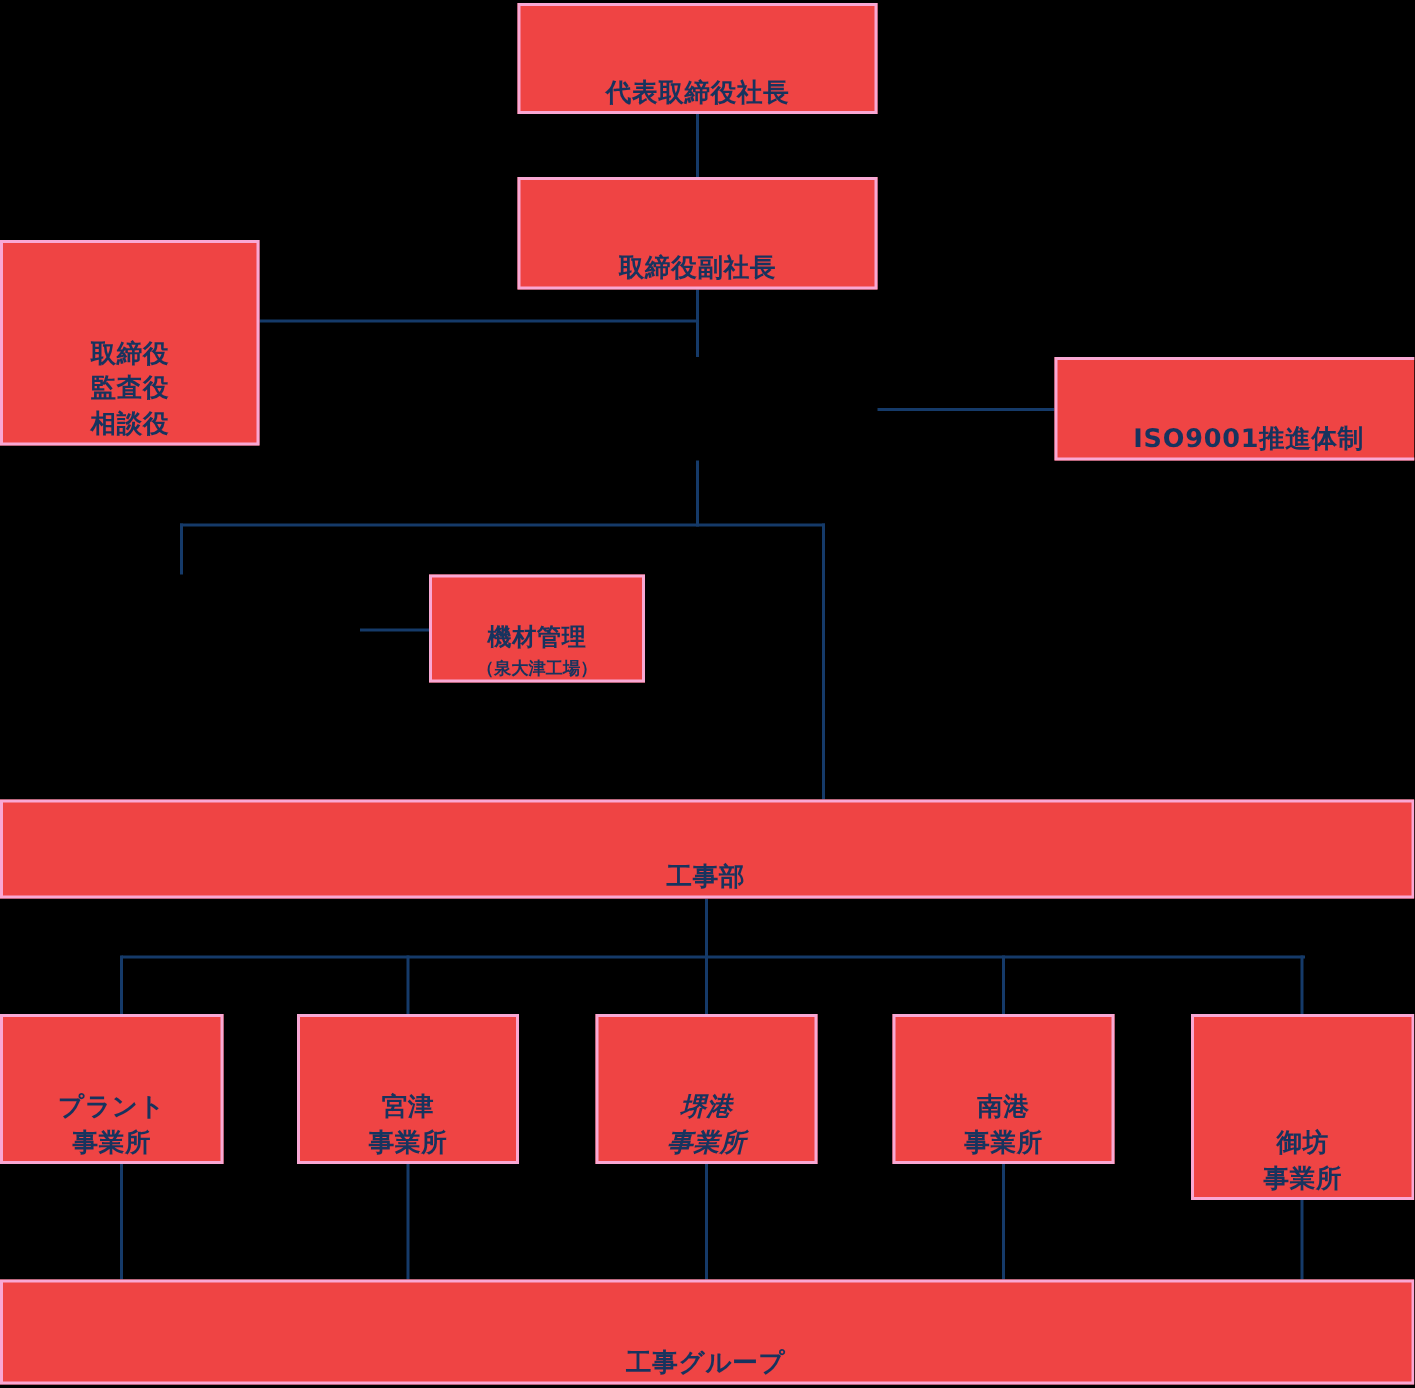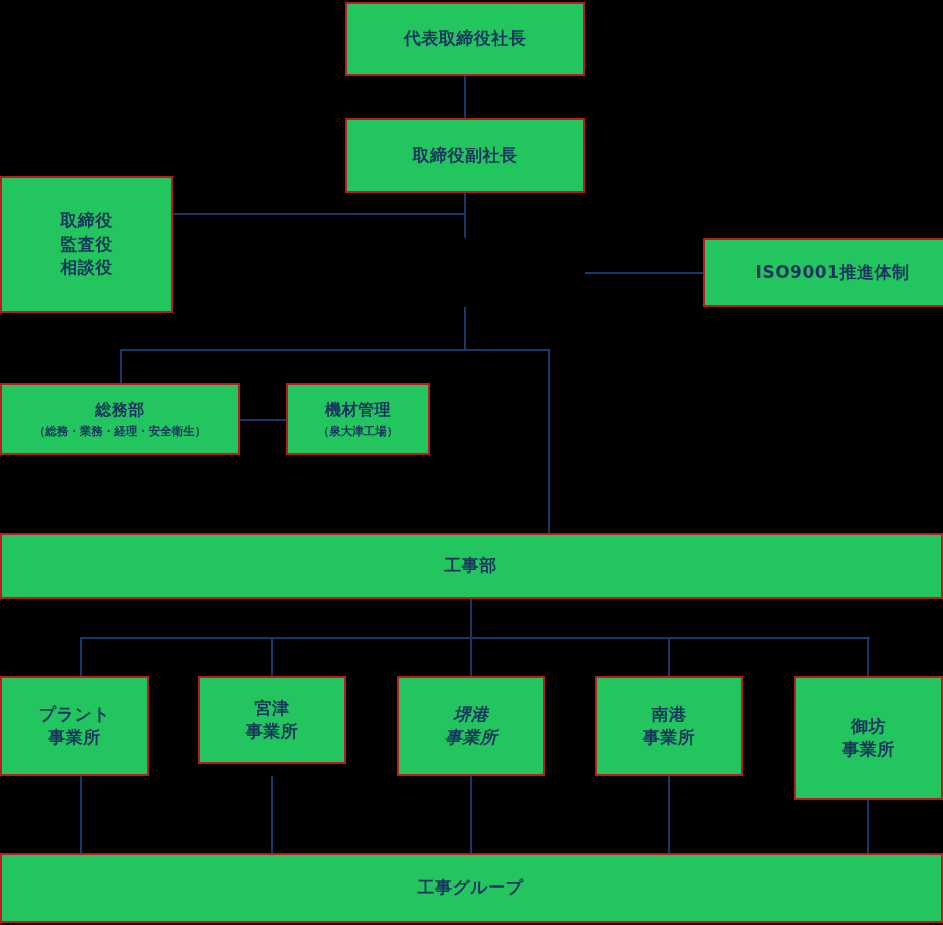--- a/index.html
+++ b/index.html
@@ -10,27 +10,27 @@
   #chart-root {
     position: relative;
     width: 943px;
     height: 925px;
     background: #000000;
     overflow: hidden;
     font-family: "DejaVu Sans", "Liberation Sans", sans-serif;
   }
   .node {
     position: absolute;
-    background: #22c55e;
-    border: 2px solid #b91c1c;
+    background: #ef4444;
+    border: 2px solid #f9a8d4;
     box-sizing: border-box;
     display: flex;
     flex-direction: column;
     align-items: center;
-    justify-content: center;
+    justify-content: flex-end;
     color: #17335e;
     z-index: 3;
   }
   .node .title {
     font-size: 17px;
     font-weight: 700;
     line-height: 1.38;
     text-align: center;
     letter-spacing: 0.5px;
     white-space: pre-line;
@@ -100,51 +100,47 @@
   <div class="line v" style="left:867px; top:776px; height:77px;"></div>
 
   <div class="node" style="left:345px; top:2px; width:240px; height:74px;">
     <div class="title">代表取締役社長</div>
   </div>
 
   <div class="node" style="left:345px; top:118px; width:240px; height:75px;">
     <div class="title">取締役副社長</div>
   </div>
 
-  <div class="node" style="left:0px; top:176px; width:173px; height:137px;">
+  <div class="node" style="left:0px; top:160px; width:173px; height:137px;">
     <div class="title">取締役
 監査役
 相談役</div>
   </div>
 
 
   <div class="node" style="left:703px; top:238px; width:259px; height:69px;">
     <div class="title">ISO9001推進体制</div>
   </div>
 
-  <div class="node dept" style="left:0px; top:383px; width:240px; height:72px;">
-    <div class="title">総務部</div>
-    <div class="subtitle">（総務・業務・経理・安全衛生）</div>
-  </div>
 
   <div class="node dept" style="left:286px; top:383px; width:144px; height:72px;">
     <div class="title">機材管理</div>
     <div class="subtitle">（泉大津工場）</div>
   </div>
 
   <div class="node wide" style="left:0px; top:533px; width:943px; height:66px;">
     <div class="title" style="position:relative; left:-1px;">工事部</div>
   </div>
 
   <div class="node office" style="left:0px; top:676px; width:149px; height:100px;">
     <div class="title">プラント
 事業所</div>
   </div>
 
-  <div class="node office" style="left:198px; top:676px; width:148px; height:88px;">
+  <div class="node office" style="left:198px; top:676px; width:148px; height:100px;">
     <div class="title">宮津
 事業所</div>
   </div>
 
   <div class="node office" style="left:397px; top:676px; width:148px; height:100px;font-style:italic;">
     <div class="title">堺港
 事業所</div>
   </div>
 
   <div class="node office" style="left:595px; top:676px; width:148px; height:100px;">

